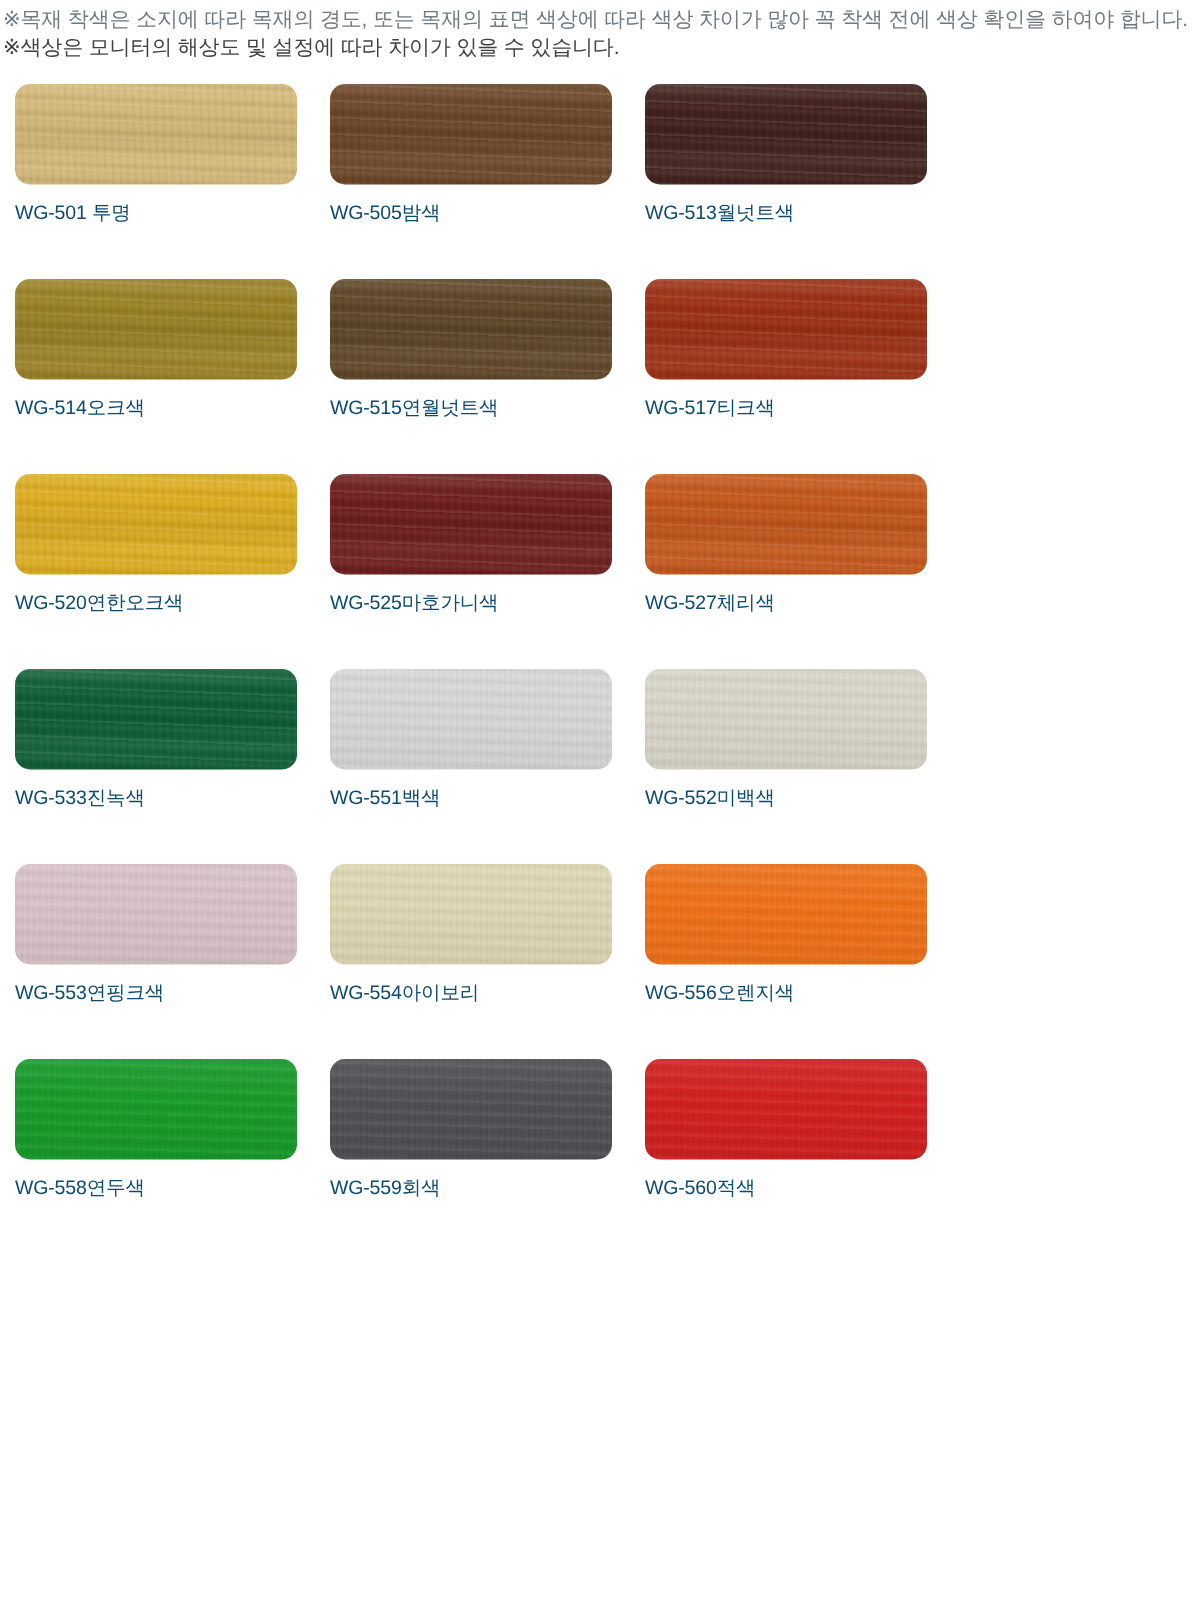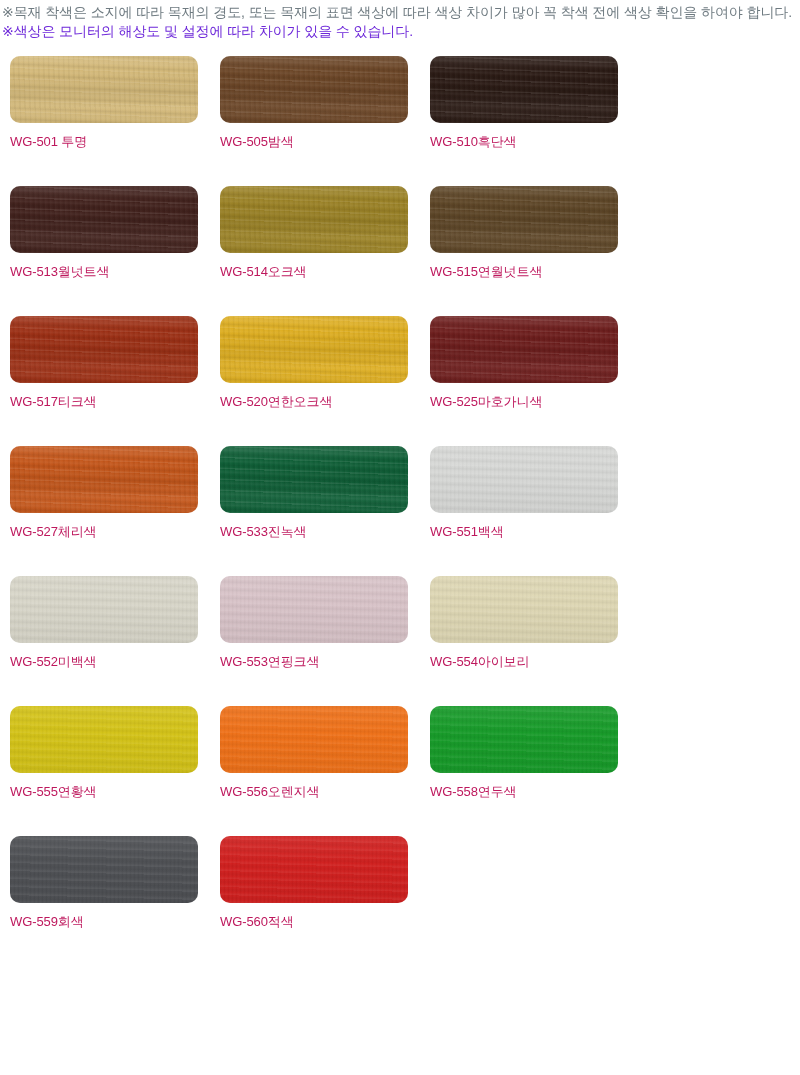--- a/index.html
+++ b/index.html
@@ -23,21 +23,21 @@
   .notice-line {
     font-size: 14px;
     line-height: 19px;
     white-space: nowrap;
     letter-spacing: -0.1px;
   }
   .notice-line.gray {
     color: #6e7a80;
   }
   .notice-line.red {
-    color: #6d28d9;
+    color: #404040;
   }
 
   
   .swatch-grid {
     position: relative;
     margin-top: 15px;
     padding-left: 10px;
     display: grid;
     grid-template-columns: repeat(3, 210px);
     grid-auto-rows: 130px;
@@ -112,21 +112,21 @@
         180deg,
         rgba(255,255,255,0.07) 0%,
         rgba(0,0,0,0.00) 40%,
         rgba(0,0,0,0.04) 100%
       );
   }
   .swatch-label {
     margin-top: 11px;
     font-size: 13px;
     line-height: 16px;
-    color: #be185d;
+    color: #0c4a6e;
     letter-spacing: -0.1px;
     white-space: nowrap;
   }
 </style>
 </head>
 <body>
 
 <div class="notice-block">
   <div class="notice-line gray">※목재 착색은 소지에 따라 목재의 경도, 또는 목재의 표면 색상에 따라 색상 차이가 많아 꼭 착색 전에 색상 확인을 하여야 합니다.</div>
   <div class="notice-line red">※색상은 모니터의 해상도 및 설정에 따라 차이가 있을 수 있습니다.</div>
@@ -139,26 +139,20 @@
       </div>
       <div class="swatch-label">WG-501 투명</div>
     </div>
     <div class="swatch-cell">
       <div class="swatch-chip" style="background-color: rgb(107, 69, 38);">
         <div class="grain"></div>
       </div>
       <div class="swatch-label">WG-505밤색</div>
     </div>
     <div class="swatch-cell">
-      <div class="swatch-chip" style="background-color: rgb(42, 26, 20);">
-        <div class="grain"></div>
-      </div>
-      <div class="swatch-label">WG-510흑단색</div>
-    </div>
-    <div class="swatch-cell">
       <div class="swatch-chip" style="background-color: rgb(65, 33, 28);">
         <div class="grain"></div>
       </div>
       <div class="swatch-label">WG-513월넛트색</div>
     </div>
     <div class="swatch-cell">
       <div class="swatch-chip" style="background-color: rgb(154, 129, 37);">
         <div class="grain"></div>
       </div>
       <div class="swatch-label">WG-514오크색</div>
@@ -215,26 +209,20 @@
       <div class="swatch-chip solid" style="background-color: rgb(216, 195, 200);">
         <div class="grain"></div>
       </div>
       <div class="swatch-label">WG-553연핑크색</div>
     </div>
     <div class="swatch-cell">
       <div class="swatch-chip solid" style="background-color: rgb(222, 215, 180);">
         <div class="grain"></div>
       </div>
       <div class="swatch-label">WG-554아이보리</div>
-    </div>
-    <div class="swatch-cell">
-      <div class="swatch-chip solid" style="background-color: rgb(212, 195, 24);">
-        <div class="grain"></div>
-      </div>
-      <div class="swatch-label">WG-555연황색</div>
     </div>
     <div class="swatch-cell">
       <div class="swatch-chip solid" style="background-color: rgb(239, 113, 25);">
         <div class="grain"></div>
       </div>
       <div class="swatch-label">WG-556오렌지색</div>
     </div>
     <div class="swatch-cell">
       <div class="swatch-chip solid" style="background-color: rgb(23, 155, 41);">
         <div class="grain"></div>

